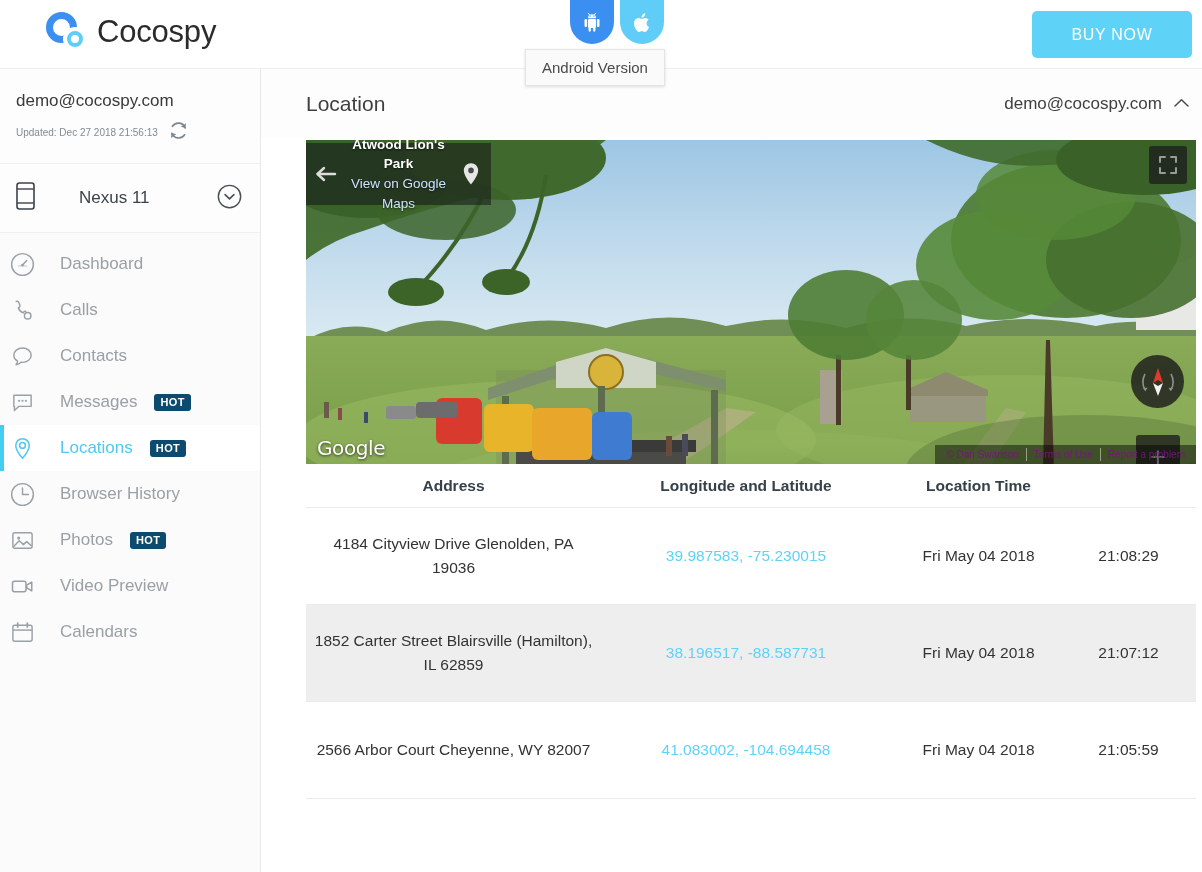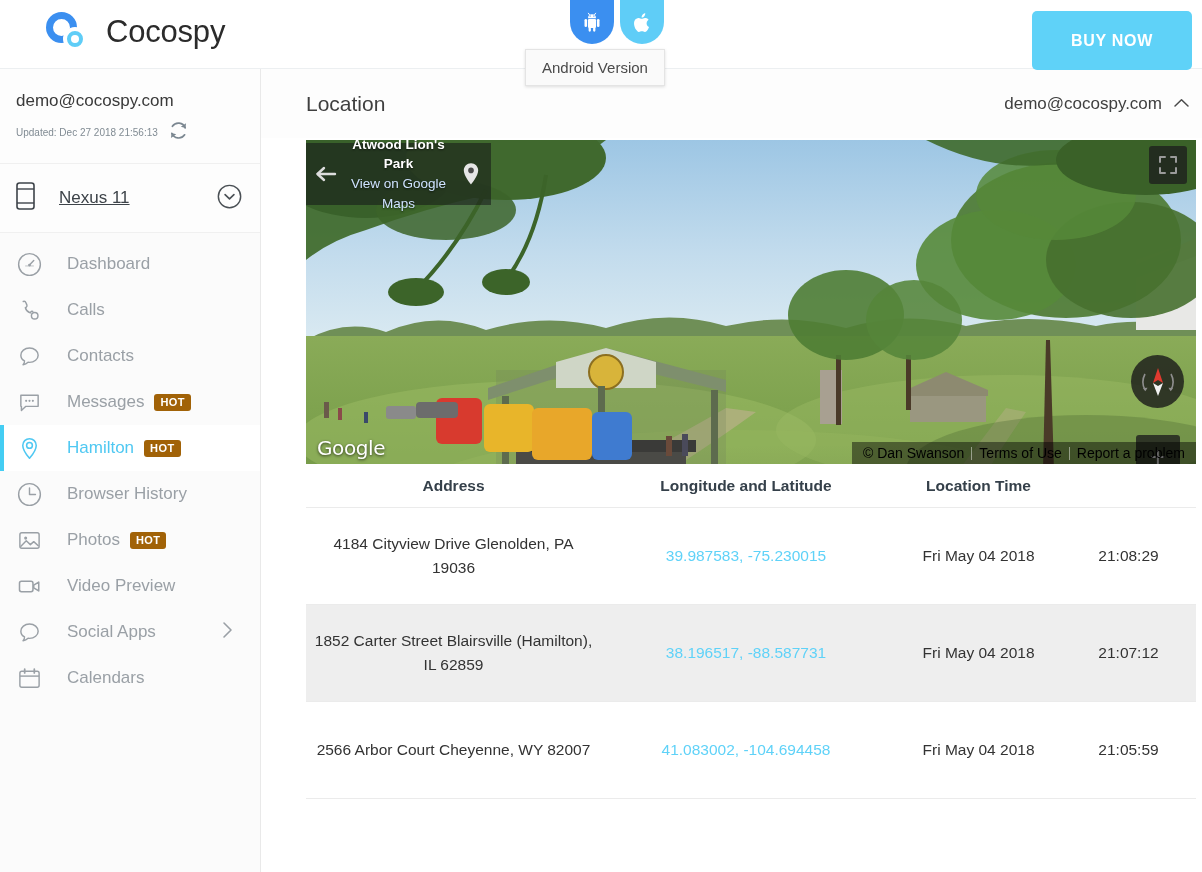--- a/index.html
+++ b/index.html
@@ -13,21 +13,21 @@
   
   #topbar {
     position: absolute; left: 0; top: 0;
     width: 1202px; height: 69px;
     background: #ffffff;
     border-bottom: 1px solid #eceff1;
     z-index: 40;
   }
   #logo-wrap {
     position: absolute; left: 44px; top: 10px;
-    display: flex; align-items: center; gap: 14px;
+    display: flex; align-items: center; gap: 5px;
   }
   #logo-mark { position: relative; width: 48px; height: 44px; }
   #logo-ring {
     position: absolute; left: 2px; top: 2px;
     width: 31px; height: 31px; border-radius: 50%;
     border: 7px solid #3b8ff0;
   }
   #logo-dot {
     position: absolute; left: 19px; top: 17px;
     width: 24px; height: 24px; border-radius: 50%;
@@ -60,24 +60,24 @@
     background: #fafafa;
     border: 1px solid #e4e4e4;
     box-shadow: 0 1px 3px rgba(0,0,0,0.13);
     padding: 9px 16px;
     font-size: 15px; color: #4a4a4a;
     z-index: 60; white-space: nowrap;
   }
 
   #buy-now {
     position: absolute; right: 10px; top: 11px;
-    width: 160px; height: 59px;
+    width: 160px; height: 47px;
     background: #5fd2f8;
     border: none; border-radius: 5px;
-    color: #ffffff; font-size: 16px; font-weight: bold;
+    color: #ffffff; font-size: 16px; font-weight: normal;
     letter-spacing: 0.7px;
     cursor: pointer;
     font-family: "Liberation Sans", sans-serif;
   }
 
   
   #sidebar {
     position: absolute; left: 0; top: 69px;
     width: 260px; height: 803px;
     background: #fbfbfb;
@@ -103,54 +103,54 @@
   #refresh-icon { cursor: pointer; flex-shrink: 0; }
 
   #device-block {
     display: flex; align-items: center;
     padding: 18px 18px 18px 16px;
     border-bottom: 1px solid #f0f0f0;
     background: #fdfdfd;
     cursor: pointer;
   }
   #device-name {
-    flex: 1; font-size: 17px; color: #3d4349; margin-left: 24px; text-decoration: underline;
+    flex: 1; font-size: 17px; color: #3d4349; margin-left: 44px;
   }
 
   #nav { padding-top: 8px; }
   .nav-item {
     position: relative;
     display: flex; align-items: center;
     height: 46px;
-    padding-left: 16px;
+    padding-left: 9px;
     cursor: pointer;
   }
   .nav-item .nav-ico {
     width: 26px; display: flex; align-items: center; justify-content: center;
     flex-shrink: 0;
   }
   .nav-item .nav-label {
     margin-left: 25px;
     font-size: 17px;
     color: #9aa0a6;
     white-space: nowrap;
   }
   .nav-item.active { background: #ffffff; }
   .nav-item.active::before {
     content: ""; position: absolute; left: 0; top: 0;
     width: 4px; height: 100%; background: #44cdf3;
   }
   .nav-item.active .nav-label { color: #4fc8f2; }
   .hot-badge {
     display: inline-block;
-    background: #a16207; color: #ffffff;
+    background: #0c4a6e; color: #ffffff;
     font-size: 11px; font-weight: bold;
     padding: 2px 6px 3px 6px;
     border-radius: 3px;
-    margin-left: 10px;
+    margin-left: 17px;
     vertical-align: 1px;
     letter-spacing: 0.4px;
   }
   .nav-chevron { margin-left: auto; margin-right: 26px; }
 
   
   #main {
     position: absolute; left: 261px; top: 69px;
     width: 941px; height: 803px;
     background: #ffffff;
@@ -231,21 +231,21 @@
     font-family: "DejaVu Sans", sans-serif;
     letter-spacing: -0.4px;
   }
   #sv-credits {
     position: absolute; right: 0; bottom: 0;
     display: flex; align-items: center;
     background: rgba(0,0,0,0.45);
     padding: 3px 4px;
   }
   #sv-credits span, #sv-credits a {
-    color: #000000; font-size: 14px;
+    color: #701a75; font-size: 10px;
     padding: 0 7px; text-decoration: none; white-space: nowrap;
   }
   #sv-credits .sep { width: 1px; height: 13px; background: rgba(255,255,255,.45); padding: 0; }
 
   
   #loc-table { margin: 0 6px 0 45px; }
   #loc-thead {
     display: flex; height: 44px; align-items: center;
     border-bottom: 1px solid #ebebeb;
   }
@@ -390,21 +390,21 @@
     </div>
 
     <div class="nav-item active">
       <span class="nav-ico">
         <svg width="25" height="25" viewBox="0 0 26 26">
           <path d="M13 2.8c-3.9 0-7 3.1-7 7 0 5.2 7 13.4 7 13.4s7-8.2 7-13.4c0-3.9-3.1-7-7-7z" fill="none" stroke="#4fc8f2" stroke-width="1.6" stroke-linejoin="round"></path>
           <circle cx="13" cy="9.8" r="3" fill="none" stroke="#4fc8f2" stroke-width="1.6"></circle>
         </svg>
       </span>
       <span class="nav-label">
-        <span>Hamilton</span><span class="hot-badge">HOT</span>
+        <span>Locations</span><span class="hot-badge">HOT</span>
       </span>
     </div>
 
     <div class="nav-item">
       <span class="nav-ico">
         <svg width="25" height="25" viewBox="0 0 26 26">
           <circle cx="13" cy="13" r="11.3" fill="none" stroke="#9aa0a6" stroke-width="1.5"></circle>
           <path d="M13 6.3V13h6.2" fill="none" stroke="#9aa0a6" stroke-width="1.5" stroke-linecap="round" stroke-linejoin="round"></path>
         </svg>
       </span>
@@ -427,33 +427,20 @@
     <div class="nav-item">
       <span class="nav-ico">
         <svg width="25" height="25" viewBox="0 0 26 26">
           <rect x="2.6" y="7.5" width="14" height="11" rx="2" fill="none" stroke="#9aa0a6" stroke-width="1.6"></rect>
           <path d="M17.4 11.6l5.2-3.2v9.2l-5.2-3.2z" fill="none" stroke="#9aa0a6" stroke-width="1.6" stroke-linejoin="round"></path>
         </svg>
       </span>
       <span class="nav-label">Video Preview</span>
     </div>
 
-    <div class="nav-item">
-      <span class="nav-ico">
-        <svg width="25" height="25" viewBox="0 0 26 26">
-          <path d="M13 4.2c-5 0-9 3.3-9 7.4 0 2.5 1.5 4.7 3.8 6 .1 1.4-.5 2.9-1.5 4 2.3-.5 4.2-1.7 5.2-2.6.5.06 1 .09 1.5.09 5 0 9-3.3 9-7.4s-4-7.5-9-7.5z" fill="none" stroke="#9aa0a6" stroke-width="1.5" stroke-linejoin="round"></path>
-        </svg>
-      </span>
-      <span class="nav-label">Social Apps</span>
-      <span class="nav-chevron">
-        <svg width="13" height="20" viewBox="0 0 13 20">
-          <path d="M3 3l7 7-7 7" fill="none" stroke="#9aa0a6" stroke-width="1.6" stroke-linecap="round" stroke-linejoin="round"></path>
-        </svg>
-      </span>
-    </div>
 
     <div class="nav-item">
       <span class="nav-ico">
         <svg width="25" height="25" viewBox="0 0 26 26">
           <rect x="3" y="5.5" width="20" height="16.5" rx="2" fill="none" stroke="#9aa0a6" stroke-width="1.5"></rect>
           <path d="M3 10.5h20" stroke="#9aa0a6" stroke-width="1.5"></path>
           <path d="M8 3.2v4M18 3.2v4" stroke="#9aa0a6" stroke-width="1.8" stroke-linecap="round"></path>
         </svg>
       </span>
       <span class="nav-label">Calendars</span>

